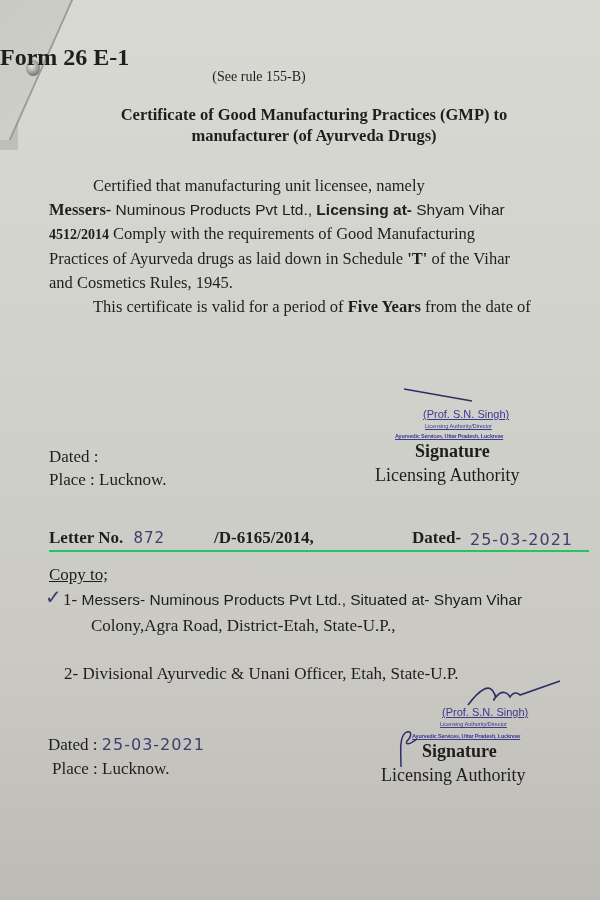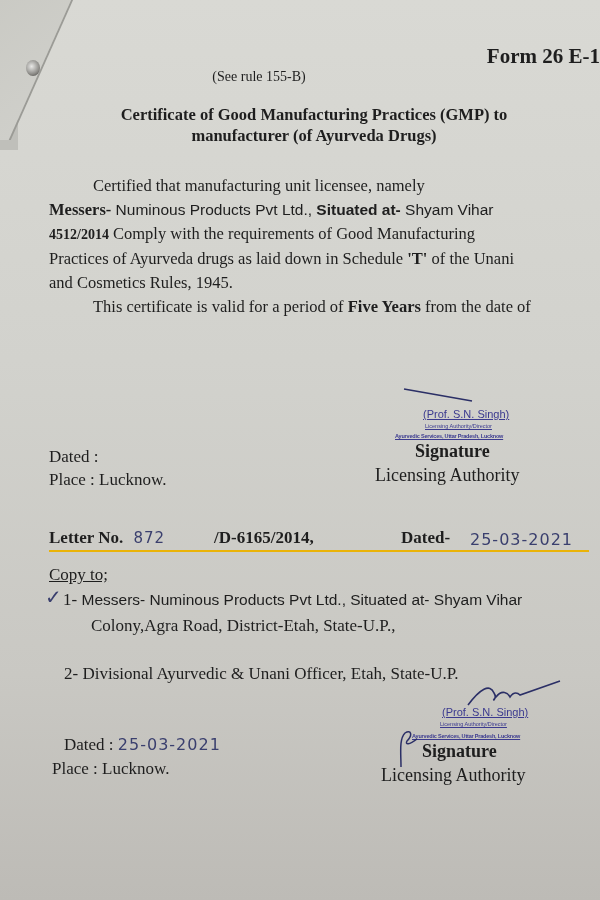--- a/index.html
+++ b/index.html
@@ -18,36 +18,36 @@
     .fold-under {
       position: absolute; left: 0; top: 0; width: 18px; height: 150px;
       background: #bfbfba;
     }
     .pin {
       position: absolute; left: 26px; top: 60px; width: 14px; height: 16px;
       border-radius: 50%;
       background: radial-gradient(circle at 40% 40%, #e8e8e6 0%, #8d8c88 60%, #3a3a38 100%);
     }
     .abs { position: absolute; white-space: nowrap; }
-    .title { left: 0; width: 600px; top: 44px; text-align: right; font-weight: bold; font-size: 21px; }
+    .title { left: 0; width: 600px; top: 44px; text-align: left; font-weight: bold; font-size: 24px; }
     .subtitle { left: 0; width: 518px; top: 69px; text-align: center; font-size: 14px; }
     .heading { left: 0; width: 628px; top: 104px; text-align: center; font-weight: bold; font-size: 16.5px; line-height: 21px; }
     .para { left: 49px; width: 531px; font-size: 16.5px; line-height: 24px; white-space: normal; text-align: justify; }
     .para .line { display: block; }
     .sans { font-family: "Liberation Sans", "DejaVu Sans", sans-serif; font-size: 15.5px; }
     .b { font-weight: bold; }
     .just { display: flex; justify-content: space-between; }
     .stamp { font-family: "Liberation Sans", "DejaVu Sans", sans-serif; color: #3b3a8f; text-decoration: underline; }
     .stamp-name { font-size: 11px; }
     .stamp-l2 { font-size: 5.5px; }
     .stamp-l3 { font-size: 5.5px; font-weight: bold; letter-spacing: -0.2px; }
     .sig-word { font-weight: bold; font-size: 18px; }
     .authority { font-size: 18px; text-align: center; }
     .small-field { font-size: 17px; }
-    .letter-row { left: 49px; width: 540px; top: 528px; font-size: 17px; font-weight: bold; border-bottom: 2px solid #eab308; height: 22px; }
+    .letter-row { left: 49px; width: 540px; top: 528px; font-size: 17px; font-weight: bold; border-bottom: 2px solid #22c55e; height: 22px; }
     .hand { font-family: "DejaVu Sans", sans-serif; font-weight: normal; color: #3a3f6e; font-size: 15px; letter-spacing: 1px; }
     .copy-to { left: 49px; top: 565px; font-size: 17px; text-decoration: underline; }
     .copy-item { font-size: 17px; }
     .tick { color: #3a3f6e; font-size: 20px; }
     svg.scribble { position: absolute; }
   </style>
 </head>
 <body>
 
 <div class="fold-under"></div>
@@ -64,27 +64,27 @@
 <div class="abs para" style="top:174px;">
   <span class="line just" style="padding-left:44px;">
     <span>Certified</span>
     <span>that</span>
     <span>manufacturing</span>
     <span>unit</span>
     <span>licensee,</span>
     <span>namely</span>
   </span>
   <span class="line">
-    <span class="b">Messers-</span><span class="sans"> Numinous Products Pvt Ltd., </span><span class="sans b">Situated  at-</span><span class="sans"> Shyam Vihar</span>
+    <span class="b">Messers-</span><span class="sans"> Numinous Products Pvt Ltd., </span><span class="sans b">Licensing  at-</span><span class="sans"> Shyam Vihar</span>
   </span>
   <span class="line">
     <span class="b" style="font-size:14px;">4512/2014</span><span> Comply with the requirements of Good Manufacturing</span>
   </span>
   <span class="line">
-    <span>Practices of Ayurveda drugs as laid down in Schedule </span><span class="b">'T'</span><span> of the Unani</span>
+    <span>Practices of Ayurveda drugs as laid down in Schedule </span><span class="b">'T'</span><span> of the Vihar</span>
   </span>
   <span class="line">and Cosmetics Rules, 1945.</span>
   <span class="line" style="padding-left:44px;">
     <span>This certificate is valid for a period of </span><span class="b">Five Years</span><span> from the date of</span>
   </span>
 </div>
 
 <svg class="scribble" style="left:400px; top:385px;" width="80" height="20">
   <path d="M4 4 L72 16" stroke="#2b2f66" stroke-width="1.6" fill="none"></path>
 </svg>
@@ -96,21 +96,21 @@
 
 <div class="abs small-field" style="left:49px; top:447px;">
   <span>Dated :</span>
 </div>
 <div class="abs small-field" style="left:49px; top:470px;">Place  : Lucknow.</div>
 
 <div class="abs letter-row">
   <span>Letter No.</span>
   <span class="hand" style="margin-left:6px;">872</span>
   <span style="position:absolute; left:165px;">/D-6165/2014,</span>
-  <span style="position:absolute; left:352px;">Dated-</span>
+  <span style="position:absolute; left:363px;">Dated-</span>
   <span class="hand" style="position:absolute; left:421px; top:2px; font-size:16px;">25-03-2021</span>
 </div>
 
 <div class="abs copy-to">Copy to;</div>
 <div class="abs copy-item" style="left:49px; top:590px;">
   <span class="tick" style="position:absolute; left:-4px; top:-5px;">✓</span>
   <span style="padding-left:14px;">1-</span><span class="sans"> Messers- Numinous Products Pvt Ltd., Situated  at- Shyam Vihar</span>
 </div>
 <div class="abs copy-item" style="left:91px; top:616px;">Colony,Agra Road,  District-Etah, State-U.P.,</div>
 <div class="abs copy-item" style="left:64px; top:641px;margin-top:23px;">
@@ -122,17 +122,17 @@
 </svg>
 <div class="abs stamp stamp-name" style="left:442px; top:706px;">(Prof. S.N. Singh)</div>
 <div class="abs stamp stamp-l2" style="left:440px; top:721px;">Licensing Authority/Director</div>
 <div class="abs stamp stamp-l3" style="left:412px; top:733px;">Ayurvedic Services, Uttar Pradesh, Lucknow</div>
 <svg class="scribble" style="left:395px; top:725px;" width="30" height="45">
   <path d="M6 42 C6 28, 4 14, 10 8 C16 4, 18 10, 12 16 C10 20, 14 20, 22 14" stroke="#2b2f66" stroke-width="1.5" fill="none"></path>
 </svg>
 <div class="abs sig-word" style="left:422px; top:741px;">Signature</div>
 <div class="abs authority" style="left:381px; top:765px;">Licensing Authority</div>
 
-<div class="abs small-field" style="left:64px; top:735px;">
+<div class="abs small-field" style="left:48px; top:735px;">
   <span>Dated :</span>
   <span class="hand" style="font-size:16px;">25-03-2021</span>
 </div>
 <div class="abs small-field" style="left:52px; top:759px;">Place  : Lucknow.</div>
 
 </body></html>

